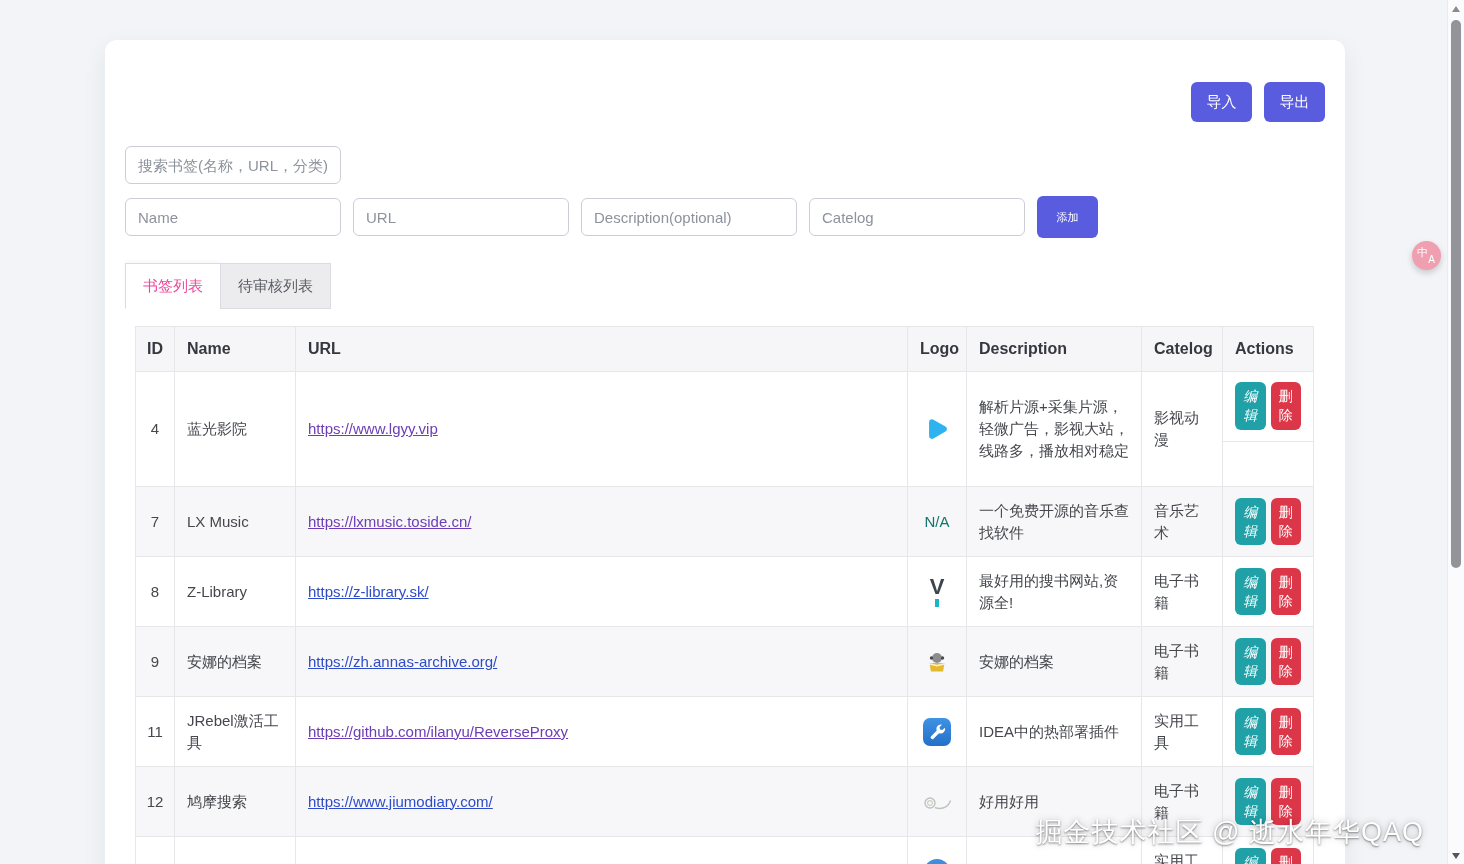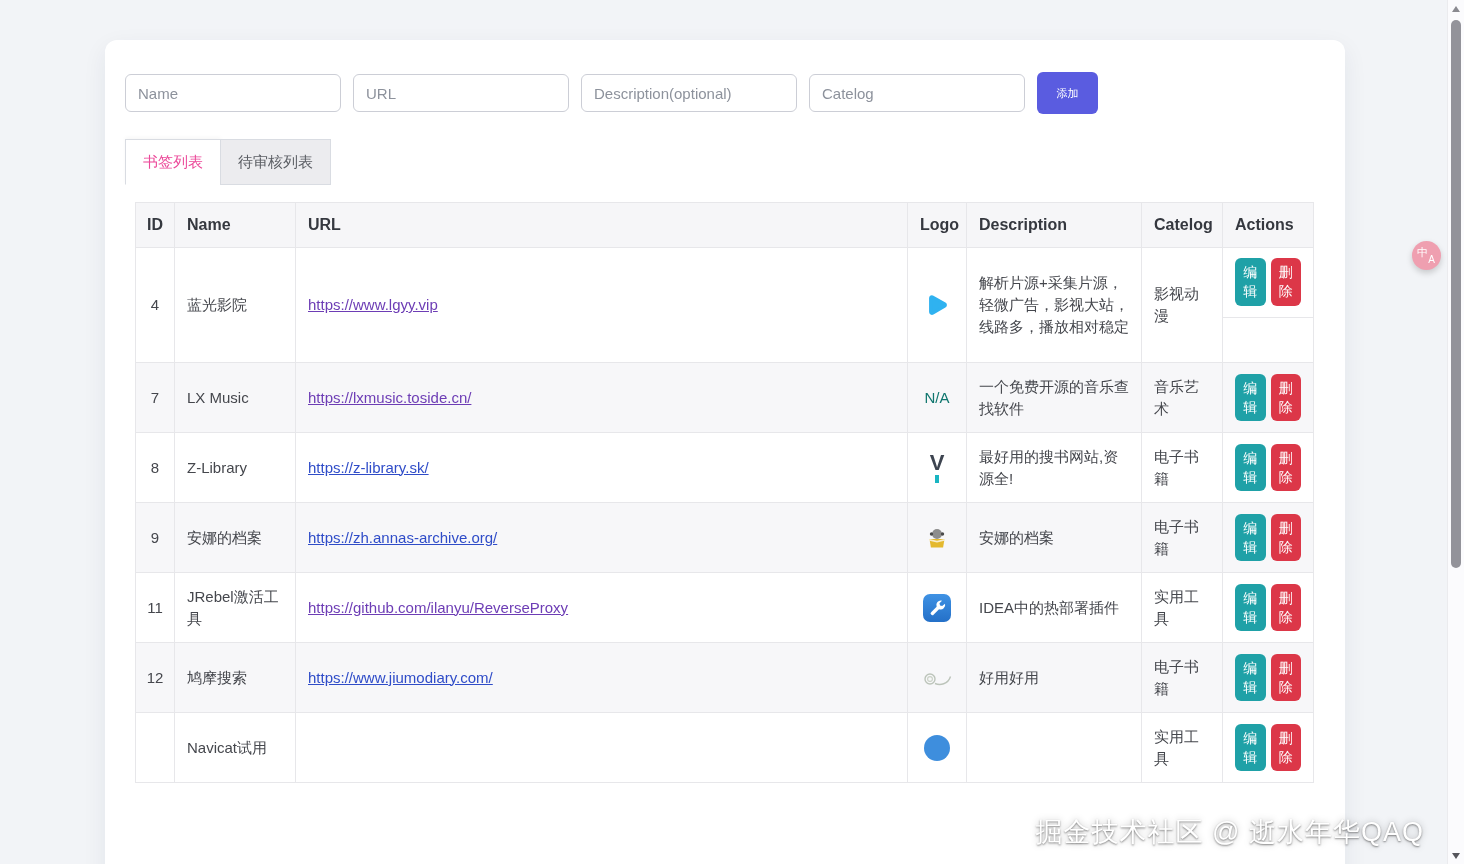--- a/index.html
+++ b/index.html
@@ -60,21 +60,21 @@
   td.c-id{text-align:center;padding:10px 4px;}
   td.c-logo{text-align:center;padding:10px 4px;}
   a.link{color:var(--link);text-decoration:underline;}
   a.link.visited{color:var(--link-visited);}
 
   .actions{display:flex;gap:5px;align-items:center;}
   .btn-edit,.btn-del{
     width:34px;padding:5px 6px;border:none;border-radius:6px;color:#fff;
     font-size:14px;line-height:1.35;cursor:pointer;word-break:break-all;white-space:normal;
   }
-  .btn-edit{background:var(--edit);}
+  .btn-edit{background:var(--edit);font-style:italic;}
   .btn-del{background:var(--delete);text-align:center;}
   tr.tall td.c-act{vertical-align:top;}
   tr.tall td.c-act::after{content:"";display:block;border-bottom:1px solid var(--border);margin:11px -12px 0;}
 
   .logo-wrap{display:inline-flex;flex-direction:column;align-items:center;justify-content:center;vertical-align:middle;}
   .na-text{color:#0f766e;}
   .zlib-v{font-size:22px;font-weight:600;color:#3d4450;line-height:1;}
   .zlib-dot{width:4px;height:8px;background:#19b5c2;margin-top:1px;}
   .wrench-box{width:28px;height:28px;border-radius:7px;background:linear-gradient(#3f92e4,#2470c8);
     display:inline-flex;align-items:center;justify-content:center;}
@@ -101,21 +101,28 @@
   .sb-up{position:absolute;top:6px;left:4px;width:0;height:0;
     border-left:4.5px solid transparent;border-right:4.5px solid transparent;border-bottom:6px solid #8a8a90;}
   .sb-down{position:absolute;bottom:5px;left:4px;width:0;height:0;
     border-left:4.5px solid transparent;border-right:4.5px solid transparent;border-top:6px solid #55565c;}
 </style>
 </head>
 <body>
 
 <div class="card">
 
-
+  <div class="toolbar">
+    <button class="btn-primary">导入</button>
+    <button class="btn-primary">导出</button>
+  </div>
+
+  <div class="search-row">
+    <input class="field" placeholder="搜索书签(名称，URL，分类)" style="">
+  </div>
 
   <div class="form-row">
     <input class="field" placeholder="Name" style="">
     <input class="field" placeholder="URL" style="">
     <input class="field" placeholder="Description(optional)" style="">
     <input class="field" placeholder="Catelog" style="">
     <button class="btn-add">添加</button>
   </div>
 
   <div class="tabs">

